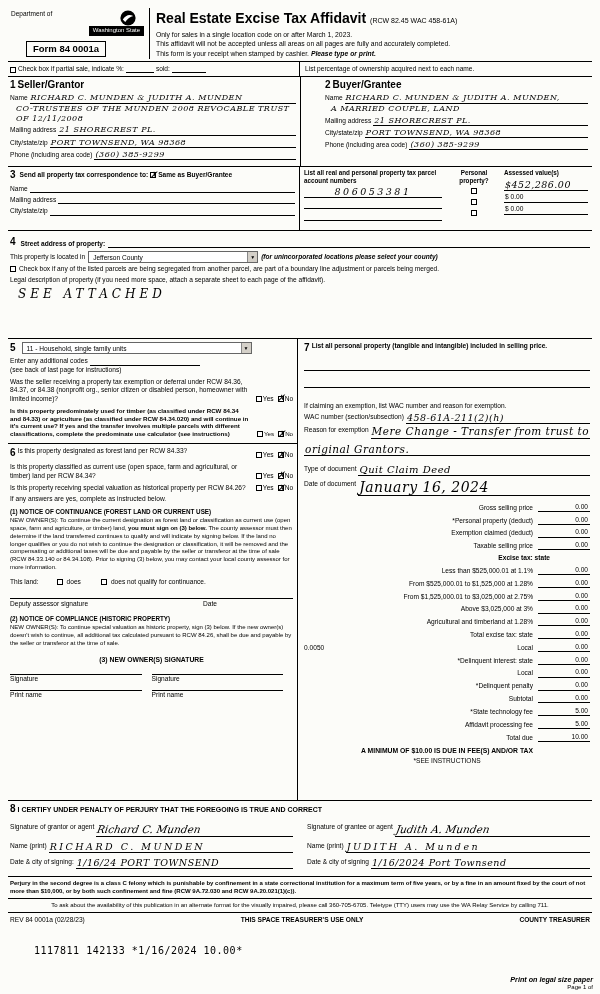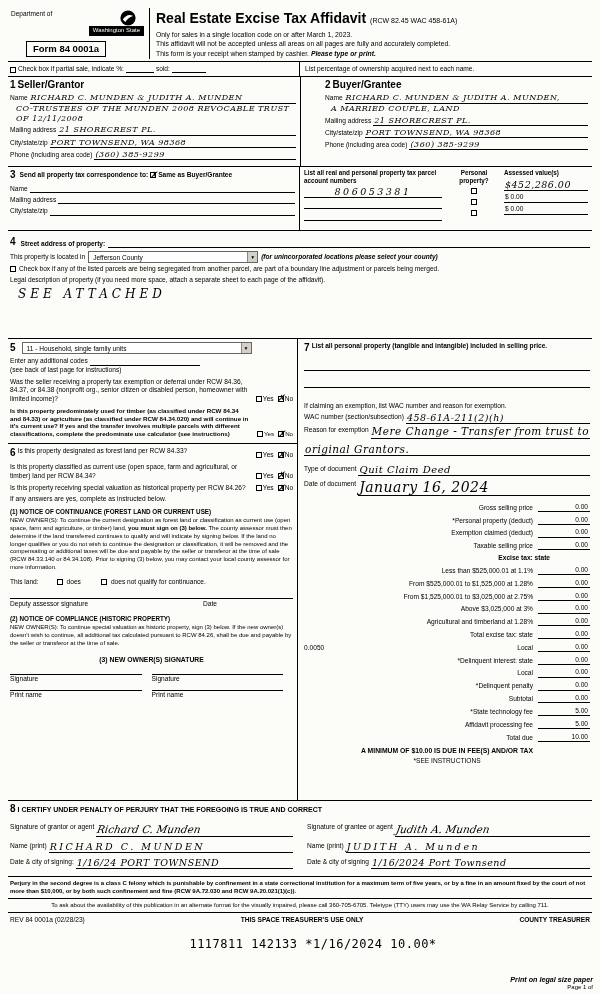--- a/index.html
+++ b/index.html
@@ -84,21 +84,21 @@
   
   .sec8{border-bottom:1px solid #000;padding:2px 2px 7px;}
   .s8head{display:flex;align-items:baseline;}
   .s8cols{display:flex;gap:14px;margin-top:2px;}
   .s8col{flex:1;}
   .s8col .frow{margin-top:5px;}
   
   .perjury{border-bottom:1px solid #000;padding:2.5px 2px;font-size:6px;font-weight:bold;line-height:1.35;}
   .tty{border-bottom:1px solid #000;padding:2.5px 10px;font-size:6px;text-align:center;line-height:1.35;}
   .frow2{display:flex;justify-content:space-between;padding:3px 2px;font-weight:bold;font-size:6.6px;}
-  .stamp{margin:10px 0 0 26px;font-family:"DejaVu Sans Mono","Liberation Mono",monospace;font-size:12px;letter-spacing:.5px;text-align:center;}
+  .stamp{margin:18px 0 0 26px;font-family:"DejaVu Sans Mono","Liberation Mono",monospace;font-size:10px;letter-spacing:.5px;}
   .printnote{position:absolute;right:7px;bottom:3px;text-align:right;}
   .pn1{font-weight:bold;font-style:italic;font-size:7.2px;}
   .pn2{font-size:6px;}
 </style>
 </head>
 <body>
 
 <div class="page">
 
   <div class="hdr">

